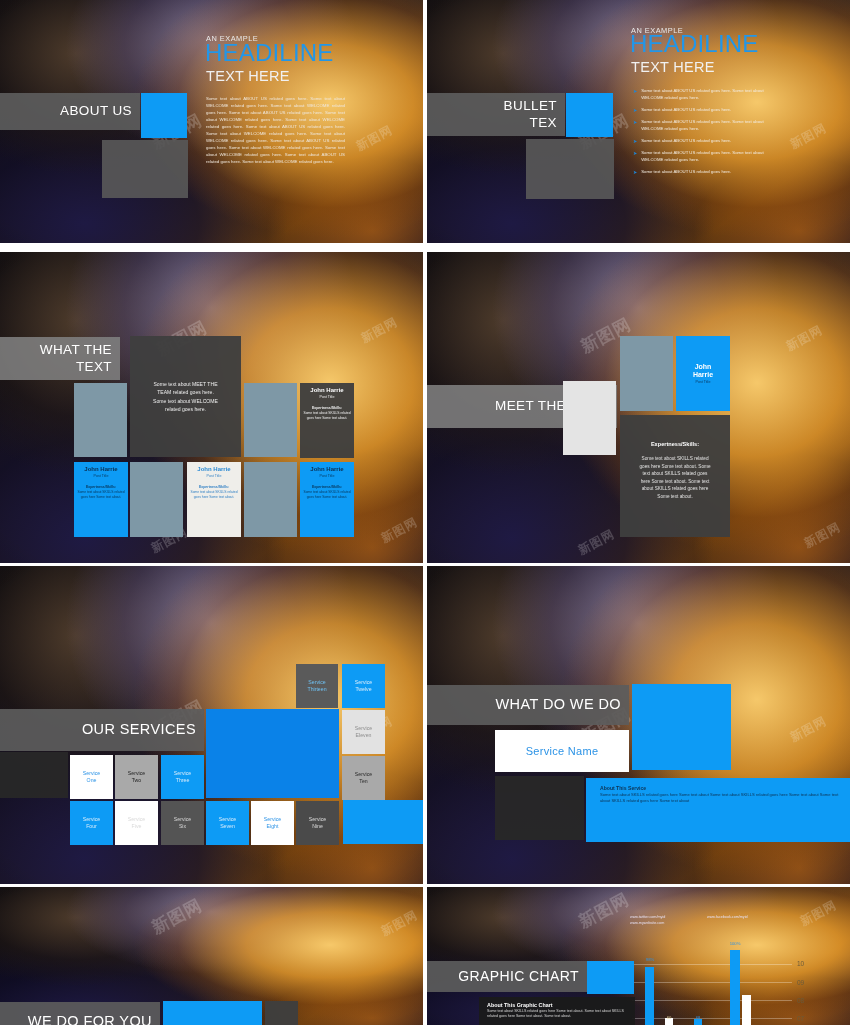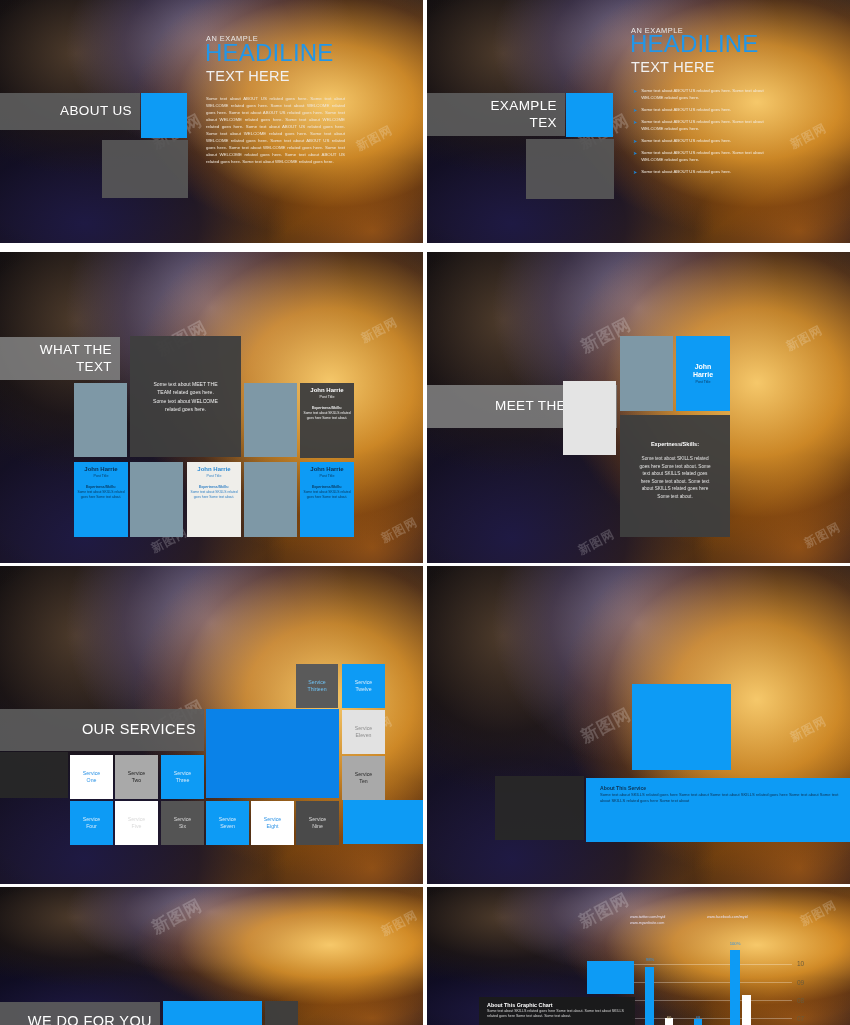--- a/index.html
+++ b/index.html
@@ -124,21 +124,21 @@
   <div class="slide" style="left:427px;top:0;">
     <div class="bg">
         <div class="base"></div>
         <div class="v"></div>
       </div>
     <div class="wm" style="left:150px;top:120px;">新图网</div>
     <div class="wm sm" style="left:362px;top:128px;">新图网</div>
 
     <div class="plate grayBar" style="left:-12px;top:93px;width:150px;height:43px;">
       <div class="titleTxt" style="flex-direction:column;align-items:flex-end;justify-content:center;">
-        <span>EXAMPLE</span>
+        <span>BULLET</span>
         <span>TEX</span>
       </div>
     </div>
     <div class="plate blueBox" style="left:139px;top:93px;width:47px;height:44px;"></div>
     <div class="plate slate" style="left:99px;top:139px;width:88px;height:60px;"></div>
 
     <div class="kicker" style="left:204px;top:26px;">AN EXAMPLE</div>
     <div class="headline" style="left:203px;top:32px;">HEADILINE</div>
     <div class="subhead" style="left:204px;top:60px;">TEXT HERE</div>
 
@@ -312,22 +312,28 @@
   </div>
 
   <div class="slide mid" style="left:427px;top:566px;">
     <div class="bg">
         <div class="base"></div>
         <div class="v"></div>
       </div>
     <div class="wm" style="left:152px;top:148px;">新图网</div>
     <div class="wm sm" style="left:362px;top:155px;">新图网</div>
 
+    <div class="plate grayBar" style="left:-12px;top:119px;width:214px;height:40px;">
+      <div class="titleTxt" style="font-size:14.5px;">WHAT DO WE DO</div>
+    </div>
     <div class="plate blueBox" style="left:205px;top:118px;width:99px;height:86px;"></div>
 
+    <div class="sname" style="left:68px;top:164px;width:134px;height:42px;">
+      <span>Service Name</span>
+    </div>
 
     <div class="plate darkBox2" style="left:68px;top:210px;width:89px;height:64px;"></div>
     <div class="aboutsvc" style="left:159px;top:212px;width:276px;height:64px;">
       <h4>About This Service</h4>
       <p>Some text about SKILLS related goes here Some text about Some text about SKILLS related goes here Some text about Some text about SKILLS related goes here Some text about</p>
     </div>
   </div>
 
   <div class="slide bot" style="left:0;top:887px;">
     <div class="bg">
@@ -380,20 +386,23 @@
 
       <div class="bar wh" style="left:110px;width:9px;height:30px;"></div>
     </div>
 
     <div class="ylab" style="left:370px;top:73px;">10</div>
     <div class="ylab" style="left:370px;top:92px;">09</div>
     <div class="ylab" style="left:370px;top:110px;">08</div>
     <div class="ylab" style="left:370px;top:128px;">07</div>
 
     <div class="plate blueBox" style="left:160px;top:74px;width:47px;height:33px;"></div>
+    <div class="plate grayBar" style="left:-12px;top:74px;width:172px;height:31px;">
+      <div class="titleTxt" style="font-size:14px;">GRAPHIC CHART</div>
+    </div>
 
     <div class="aboutchart" style="left:52px;top:110px;width:156px;height:32px;">
       <h4>About This Graphic Chart</h4>
       <p>Some text about SKILLS related goes here Some text about. Some text about SKILLS related goes here Some text about. Some text about.</p>
     </div>
   </div>
 
 </div>
 
 </body></html>

